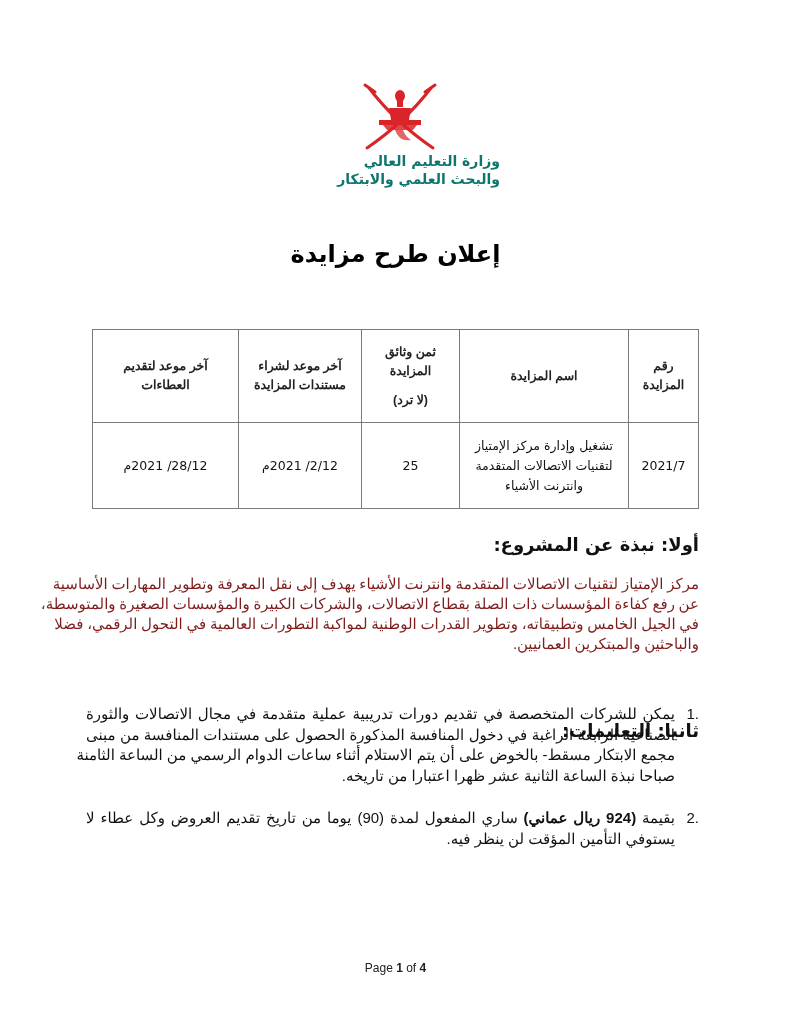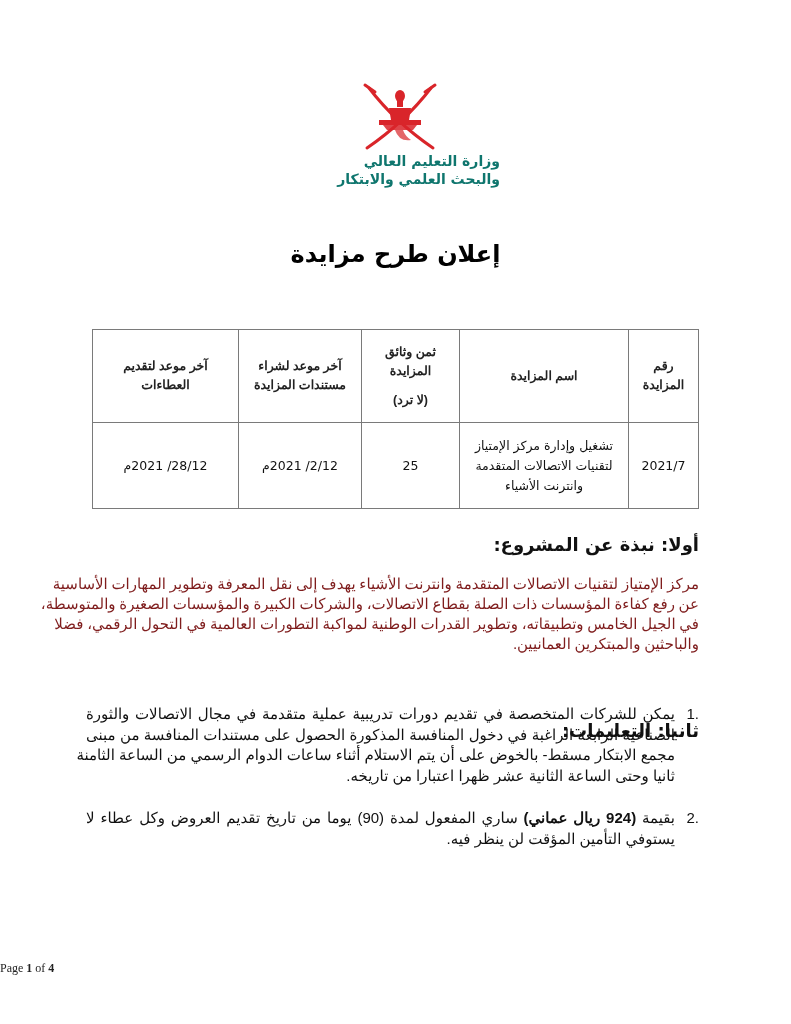--- a/index.html
+++ b/index.html
@@ -136,22 +136,22 @@
       text-align: justify;
     }
     .list-item .line { display:block; white-space: nowrap; text-align-last: justify; }
     .list-item .line.last { text-align-last: right; }
     .bold-inline { font-weight: bold; }
 
     .footer {
       position: absolute;
       left: 0; top: 961px;
       width: 791px;
-      text-align: left;
-      font-family: Liberation Serif, serif;
+      text-align: center;
+      font-family: Liberation Sans, sans-serif;
       font-size: 12px;
       color: #222;
     }
     .footer b { font-weight: bold; }
   </style>
 </head>
 <body>
 
 <div class="page">
 
@@ -227,21 +227,21 @@
   </div>
 
   <div class="section-heading" style="top:684px;margin-top:36px;">ثانيا: التعليمات:</div>
 
   <div class="list-item" style="top:704px;">
     <span class="num">1.</span>
     <div class="body">
       <span class="line">يمكن للشركات المتخصصة في تقديم دورات تدريبية عملية متقدمة في مجال الاتصالات والثورة</span>
       <span class="line">الصناعية الرابعة الراغبة في دخول المنافسة المذكورة الحصول على مستندات المنافسة من مبنى</span>
       <span class="line">مجمع الابتكار مسقط- بالخوض على أن يتم الاستلام أثناء ساعات الدوام الرسمي من الساعة الثامنة</span>
-      <span class="line last">ثانيا وحتى الساعة الثانية عشر ظهرا اعتبارا من تاريخه.</span>
+      <span class="line last">صباحا نبذة الساعة الثانية عشر ظهرا اعتبارا من تاريخه.</span>
     </div>
   </div>
 
   <div class="list-item" style="top:808px;">
     <span class="num">2.</span>
     <div class="body">
       <span class="line"><span>بقيمة </span><span class="bold-inline">(924 ريال عماني)</span><span> ساري المفعول لمدة (90) يوما من تاريخ تقديم العروض وكل عطاء لا</span></span>
       <span class="line last">يستوفي التأمين المؤقت لن ينظر فيه.</span>
     </div>
   </div>

